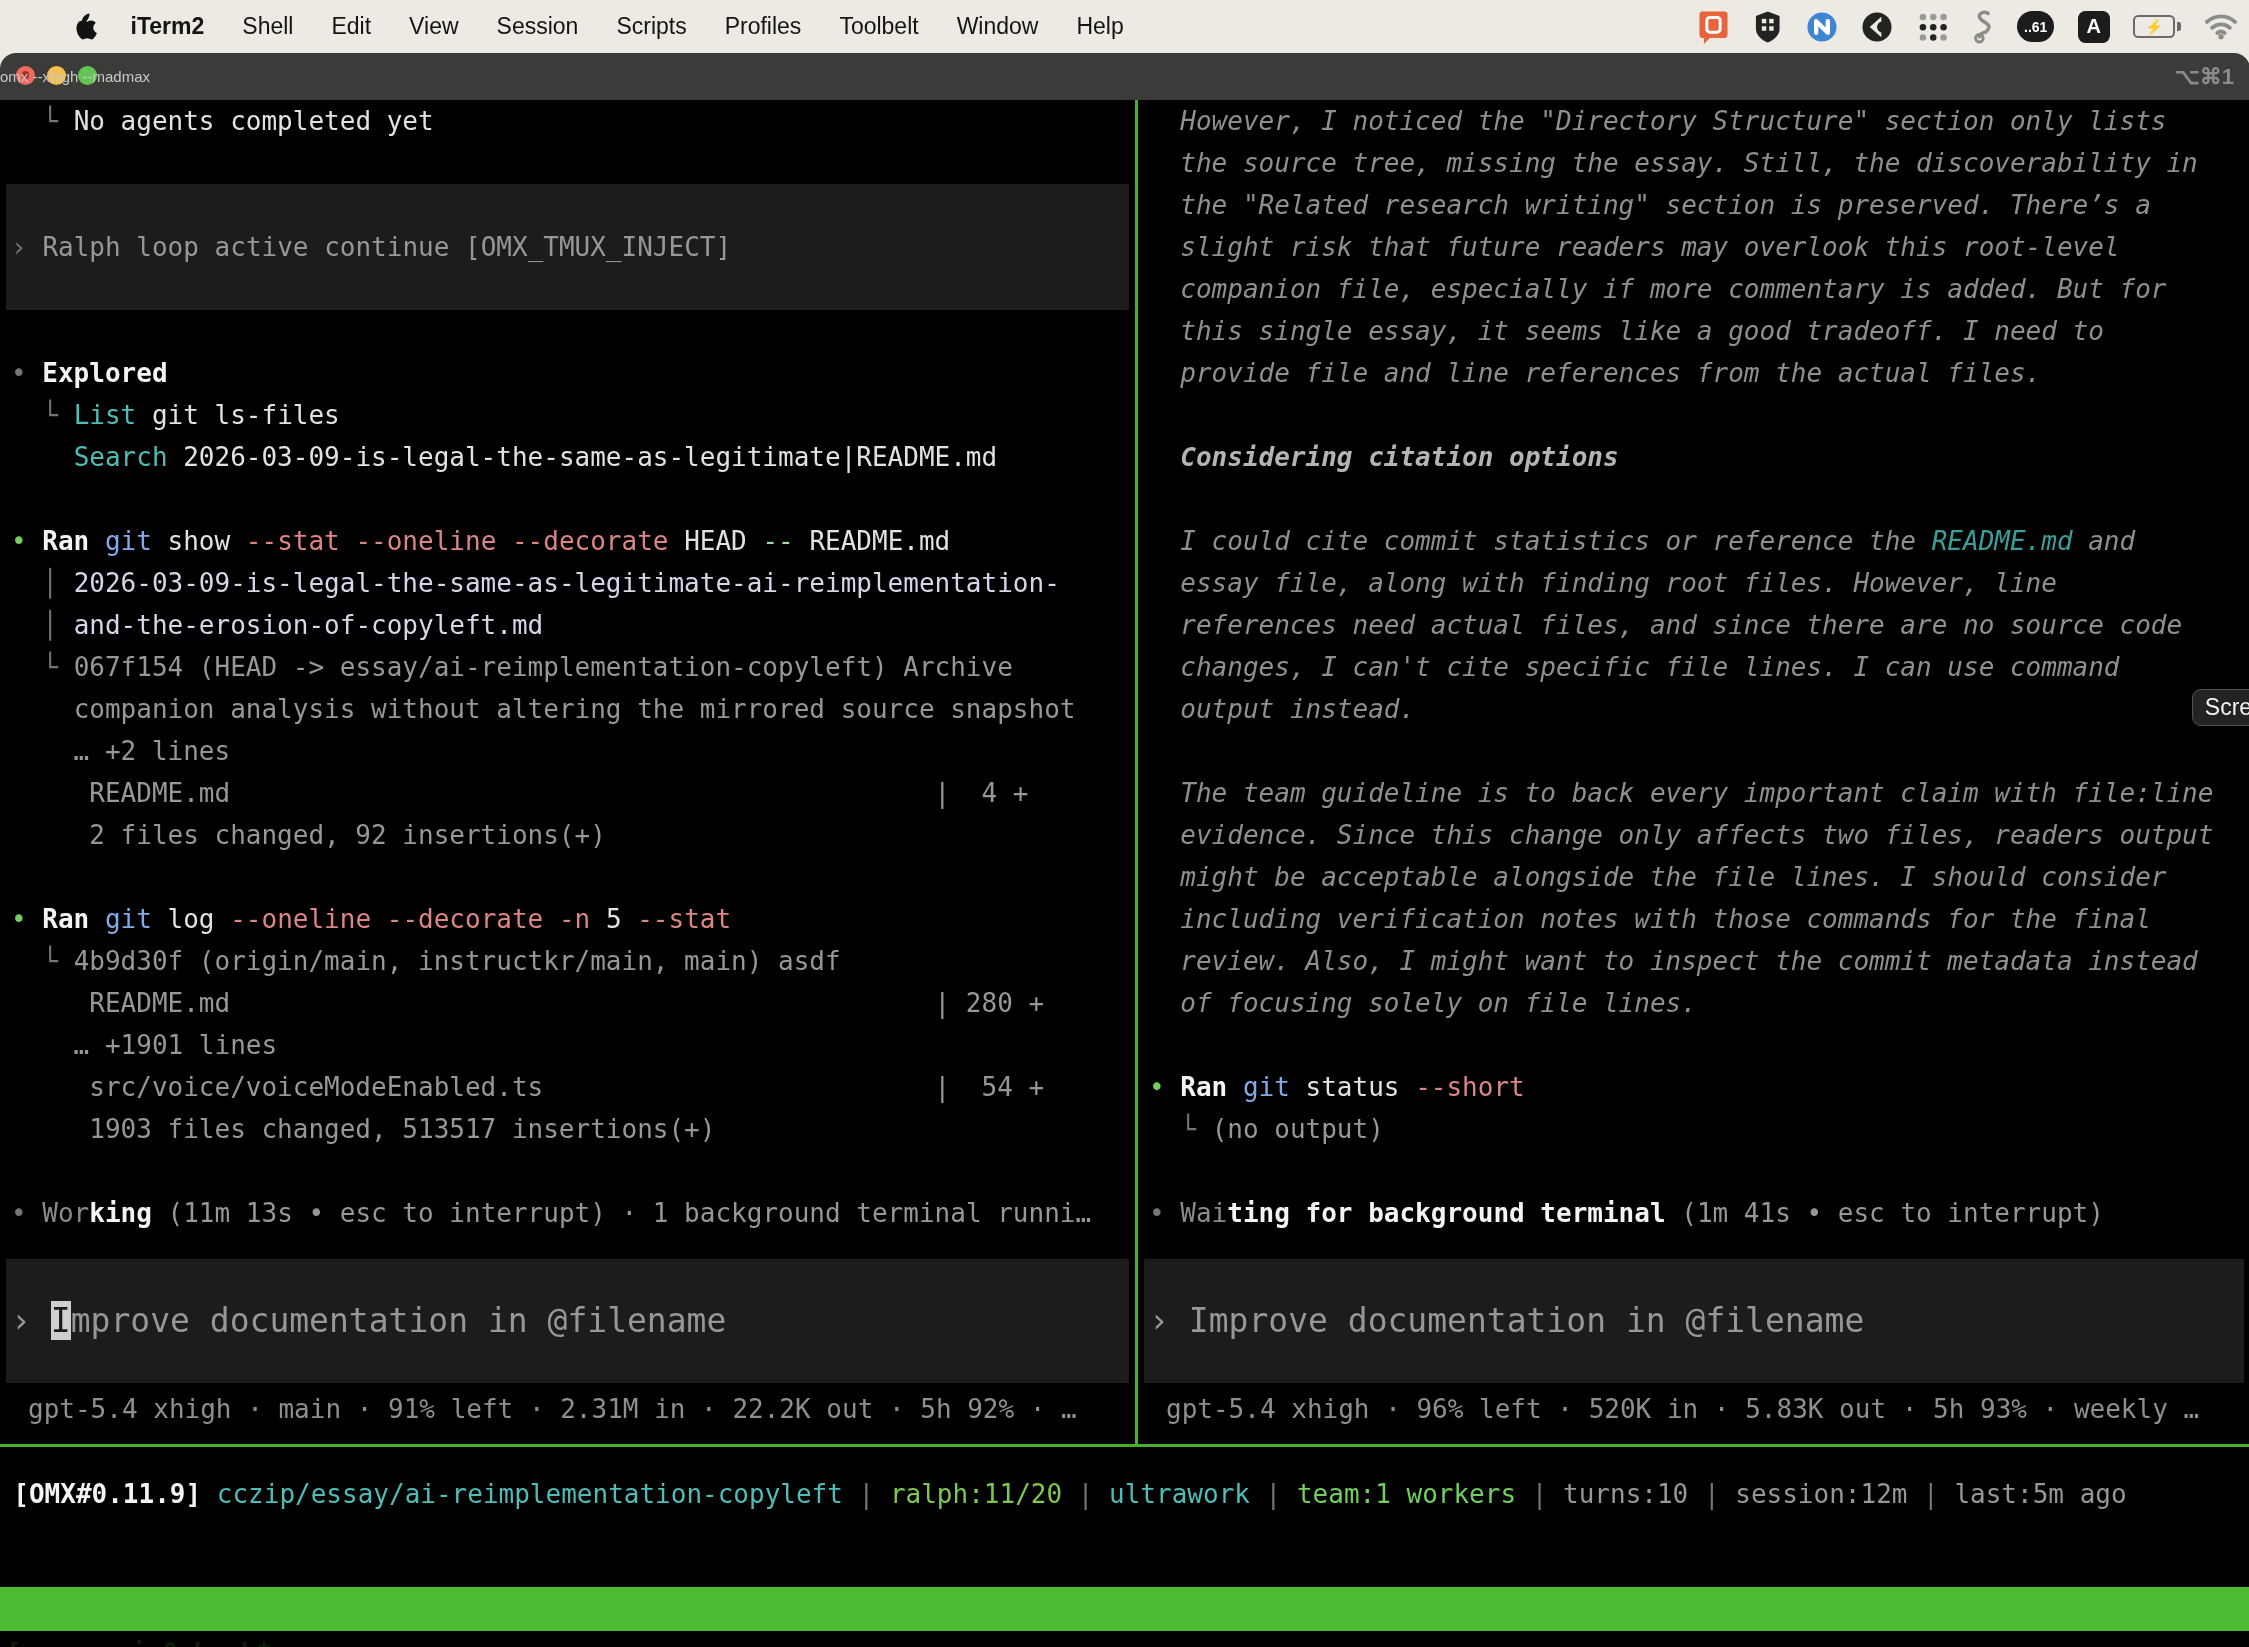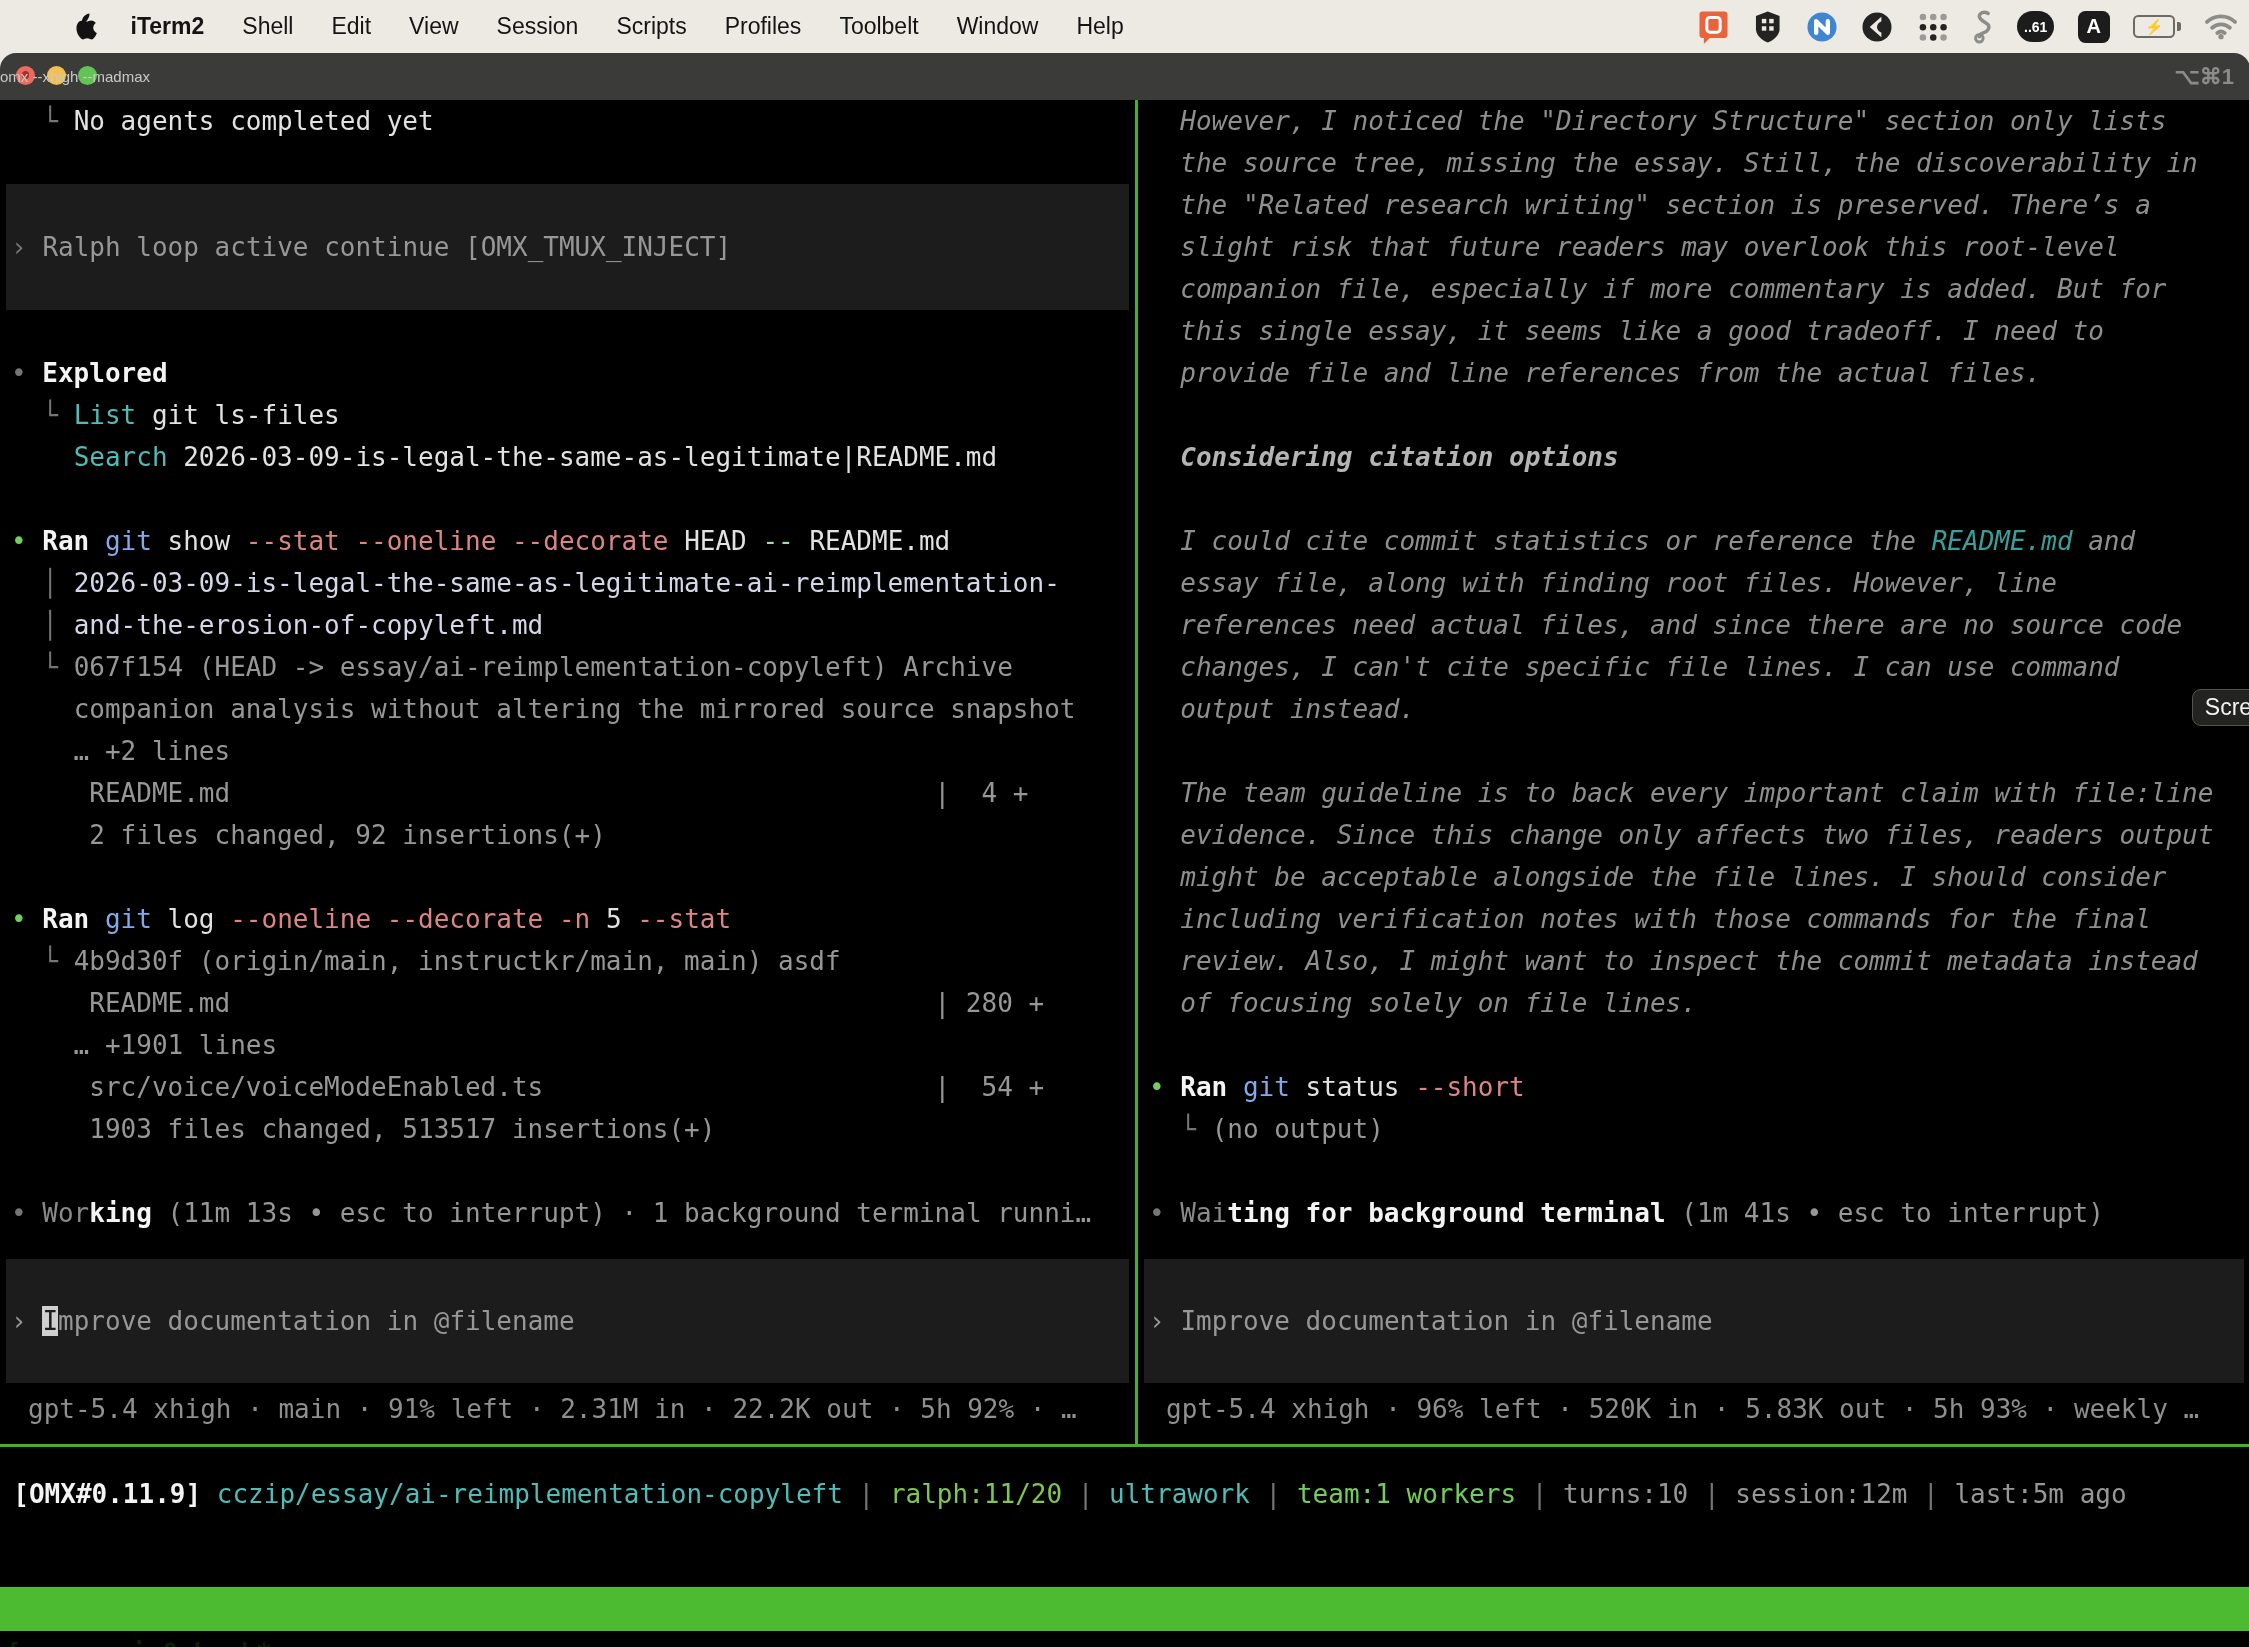--- a/index.html
+++ b/index.html
@@ -66,21 +66,21 @@
   .c-lk{color:#3a9e99;font-style:italic;}
   .c-bl{color:#84a9e8;}
   .c-rd{color:#dd8585;}
   .c-mg{color:#a4d8ab;}
   .c-lv{color:#d6d6e9;margin-top:8px;}
   .c-gn{color:#72cf5e;}
   .c-lg{color:#7ec850;}
   .c-shim{color:#8a8a8a;font-weight:normal;}
 
   .prompt{position:absolute;left:5.9px;right:5.9px;top:1159px;height:124px;background:#1c1c1c;
-          line-height:124px;font-size:26px;white-space:pre;padding-left:5.2px;}
+          line-height:124px;font-size:33px;white-space:pre;padding-left:5.2px;}
   .cursor{background:#cfcfcf;color:#1c1c1c;}
   .pane-status{position:absolute;left:0;right:0;top:1288px;height:42px;line-height:42px;
                font-size:26px;color:#8f8f8f;white-space:pre;padding-left:28px;}
 
   
   .omx-row{position:absolute;left:0;right:0;top:1473px;}
   .omx-row .row{padding-left:13.3px;}
   .tmuxbar{position:absolute;left:0;right:0;top:1587px;height:44px;background:#4dbb31;
            color:#0c1e06;font-size:26px;line-height:44px;white-space:pre;}
   .tmux-left{position:absolute;left:5.9px;font-weight:bold;}

